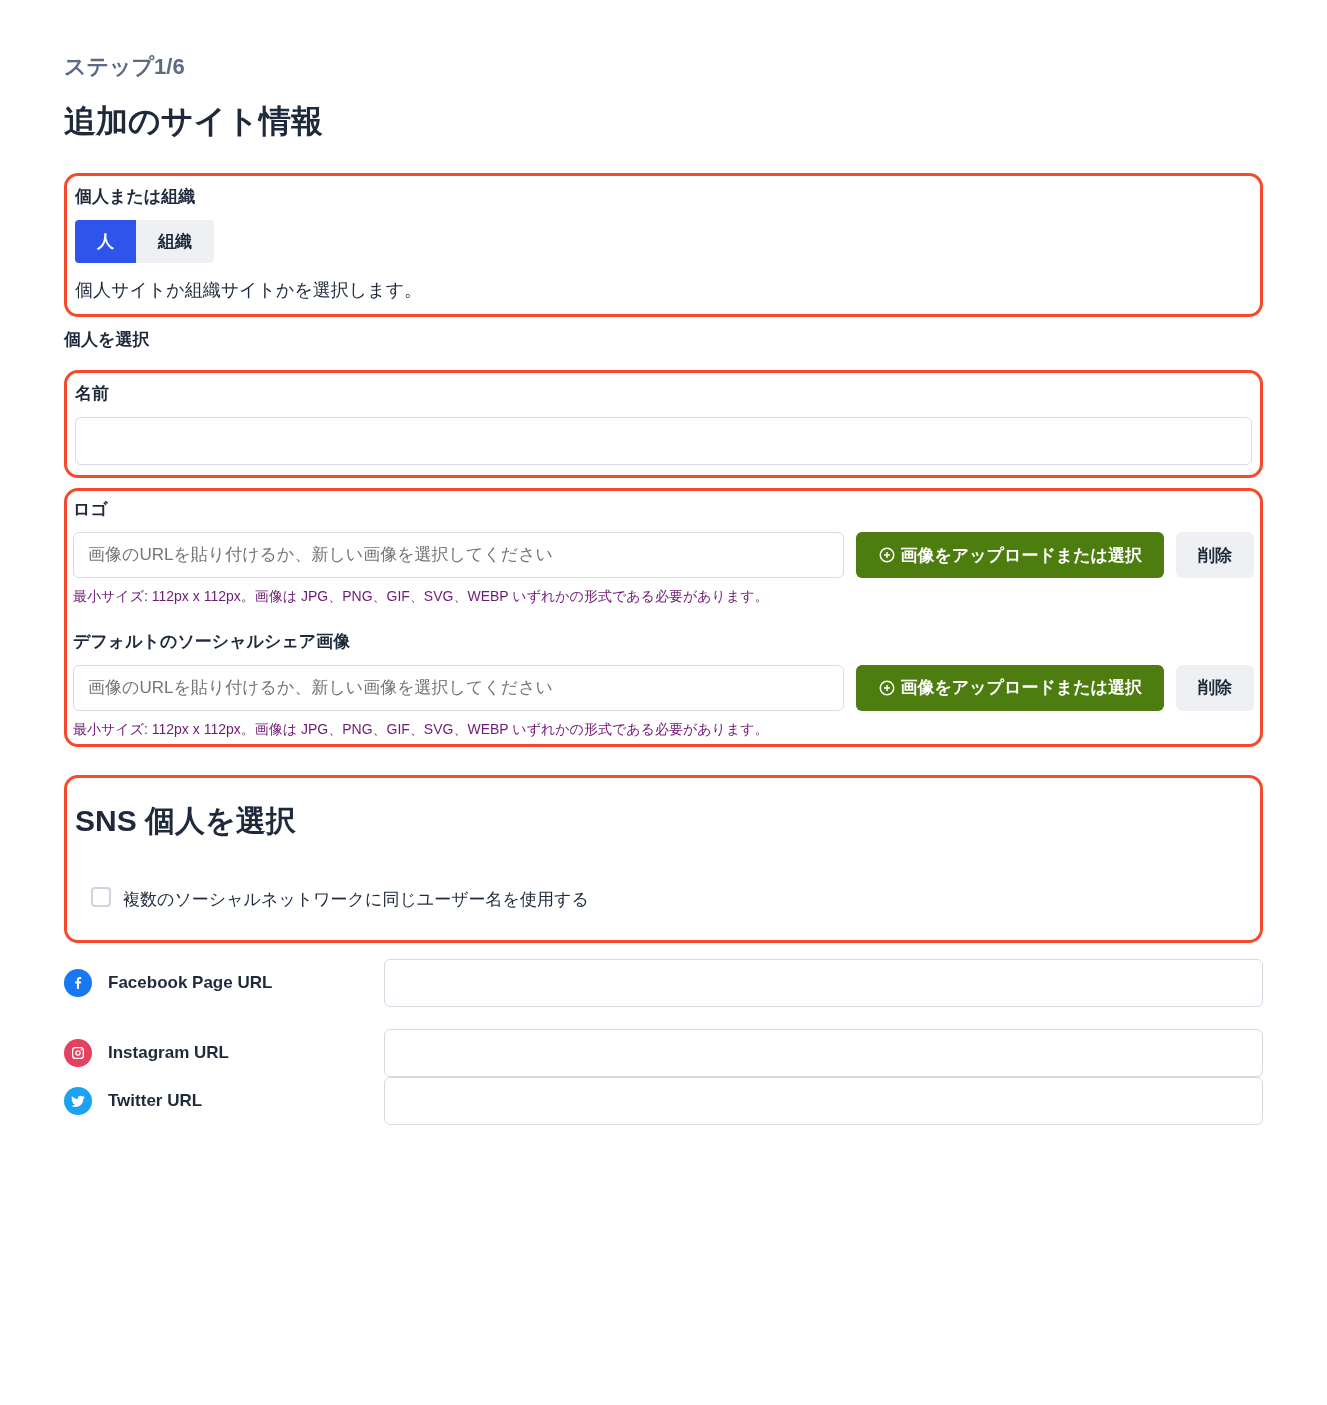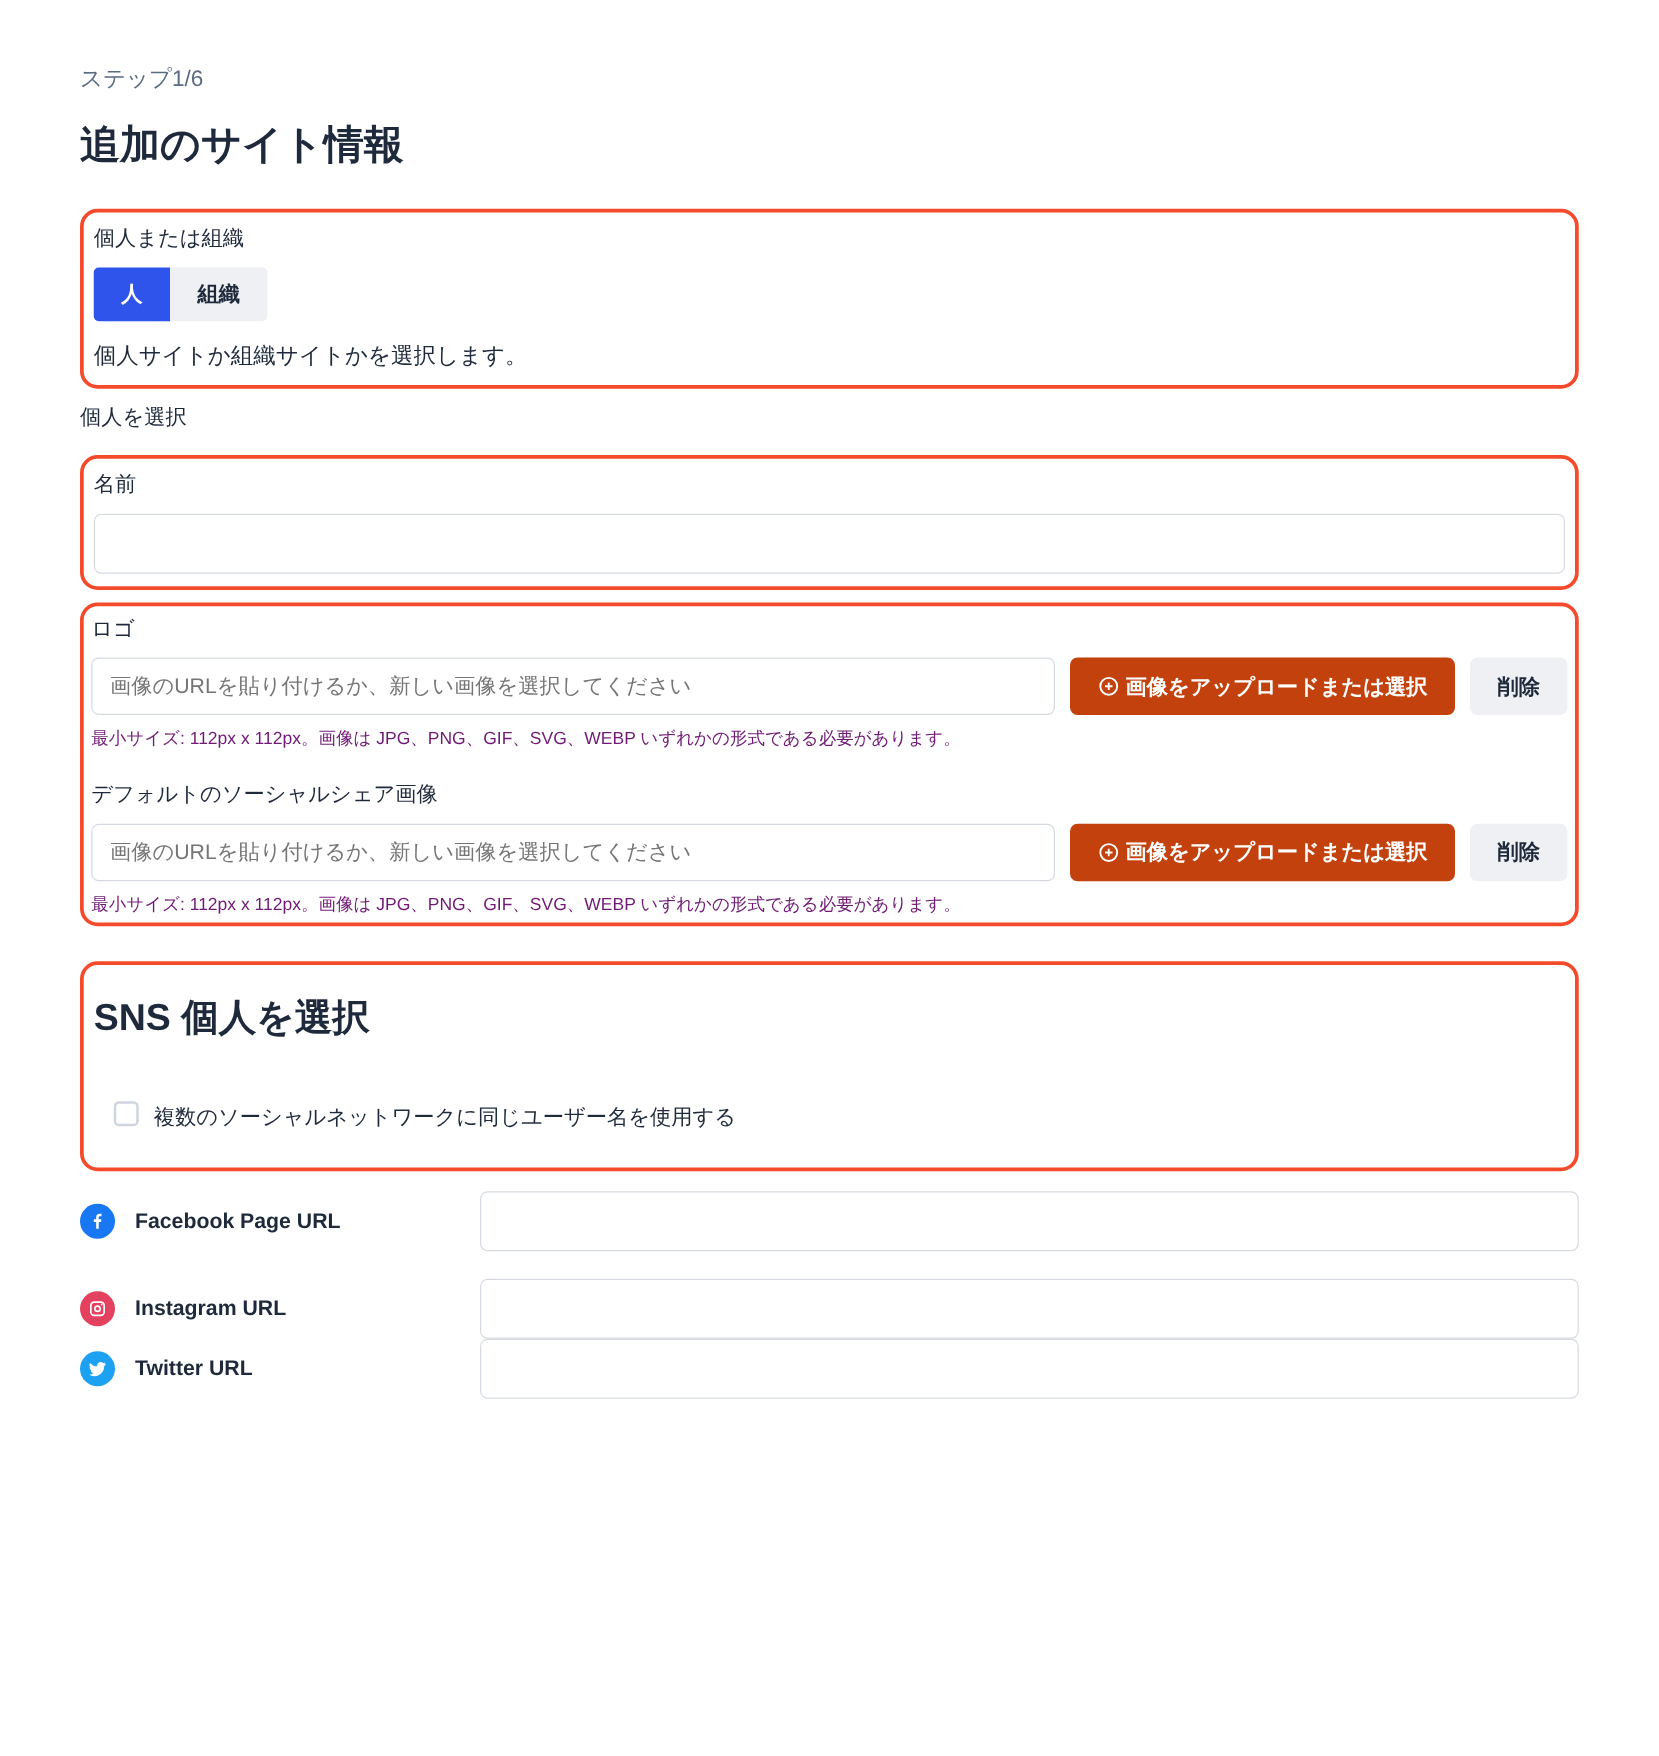--- a/index.html
+++ b/index.html
@@ -9,39 +9,39 @@
     color: #1e2a3b;
     font-size: 16px;
     line-height: 1.5;
   }
   .page {
     padding: 50px 64px 20px 64px;
     max-width: 1327px;
   }
   .step-indicator {
     color: #5b6b82;
-    font-size: 18px;
-    font-weight: 400;
+    font-size: 22px;
+    font-weight: 700;
     margin-bottom: 14px;
   }
   .page-title {
     font-size: 32px;
     font-weight: 700;
     color: #1e2a3b;
     margin-bottom: 28px;
   }
   .highlight-red {
     border: 3px solid #f54a2b;
     border-radius: 14px;
     padding: 8px 8px 10px 8px;
     margin-bottom: 10px;
   }
   .field-group { margin-bottom: 18px; }
   .field-label {
-    font-weight: 400;
+    font-weight: 700;
     font-size: 17px;
     color: #1e2a3b;
     margin-bottom: 10px;
     display: block;
   }
   .toggle-row { display: inline-flex; margin-bottom: 14px; }
   .toggle-btn {
     border: none;
     padding: 10px 22px;
     font-size: 17px;
@@ -86,21 +86,21 @@
   .image-url-input {
     flex: 1;
     border: 1px solid #d6dbe3;
     border-radius: 6px;
     padding: 12px 14px;
     font-size: 17px;
     color: #7b8798;
     background: #fff;
   }
   .btn-dark {
-    background: #c2410c;
+    background: #4d7c0f;
     color: #fff;
     border: none;
     border-radius: 6px;
     padding: 0 22px;
     font-size: 17px;
     font-weight: 700;
     display: inline-flex;
     align-items: center;
     gap: 4px;
     cursor: pointer;

